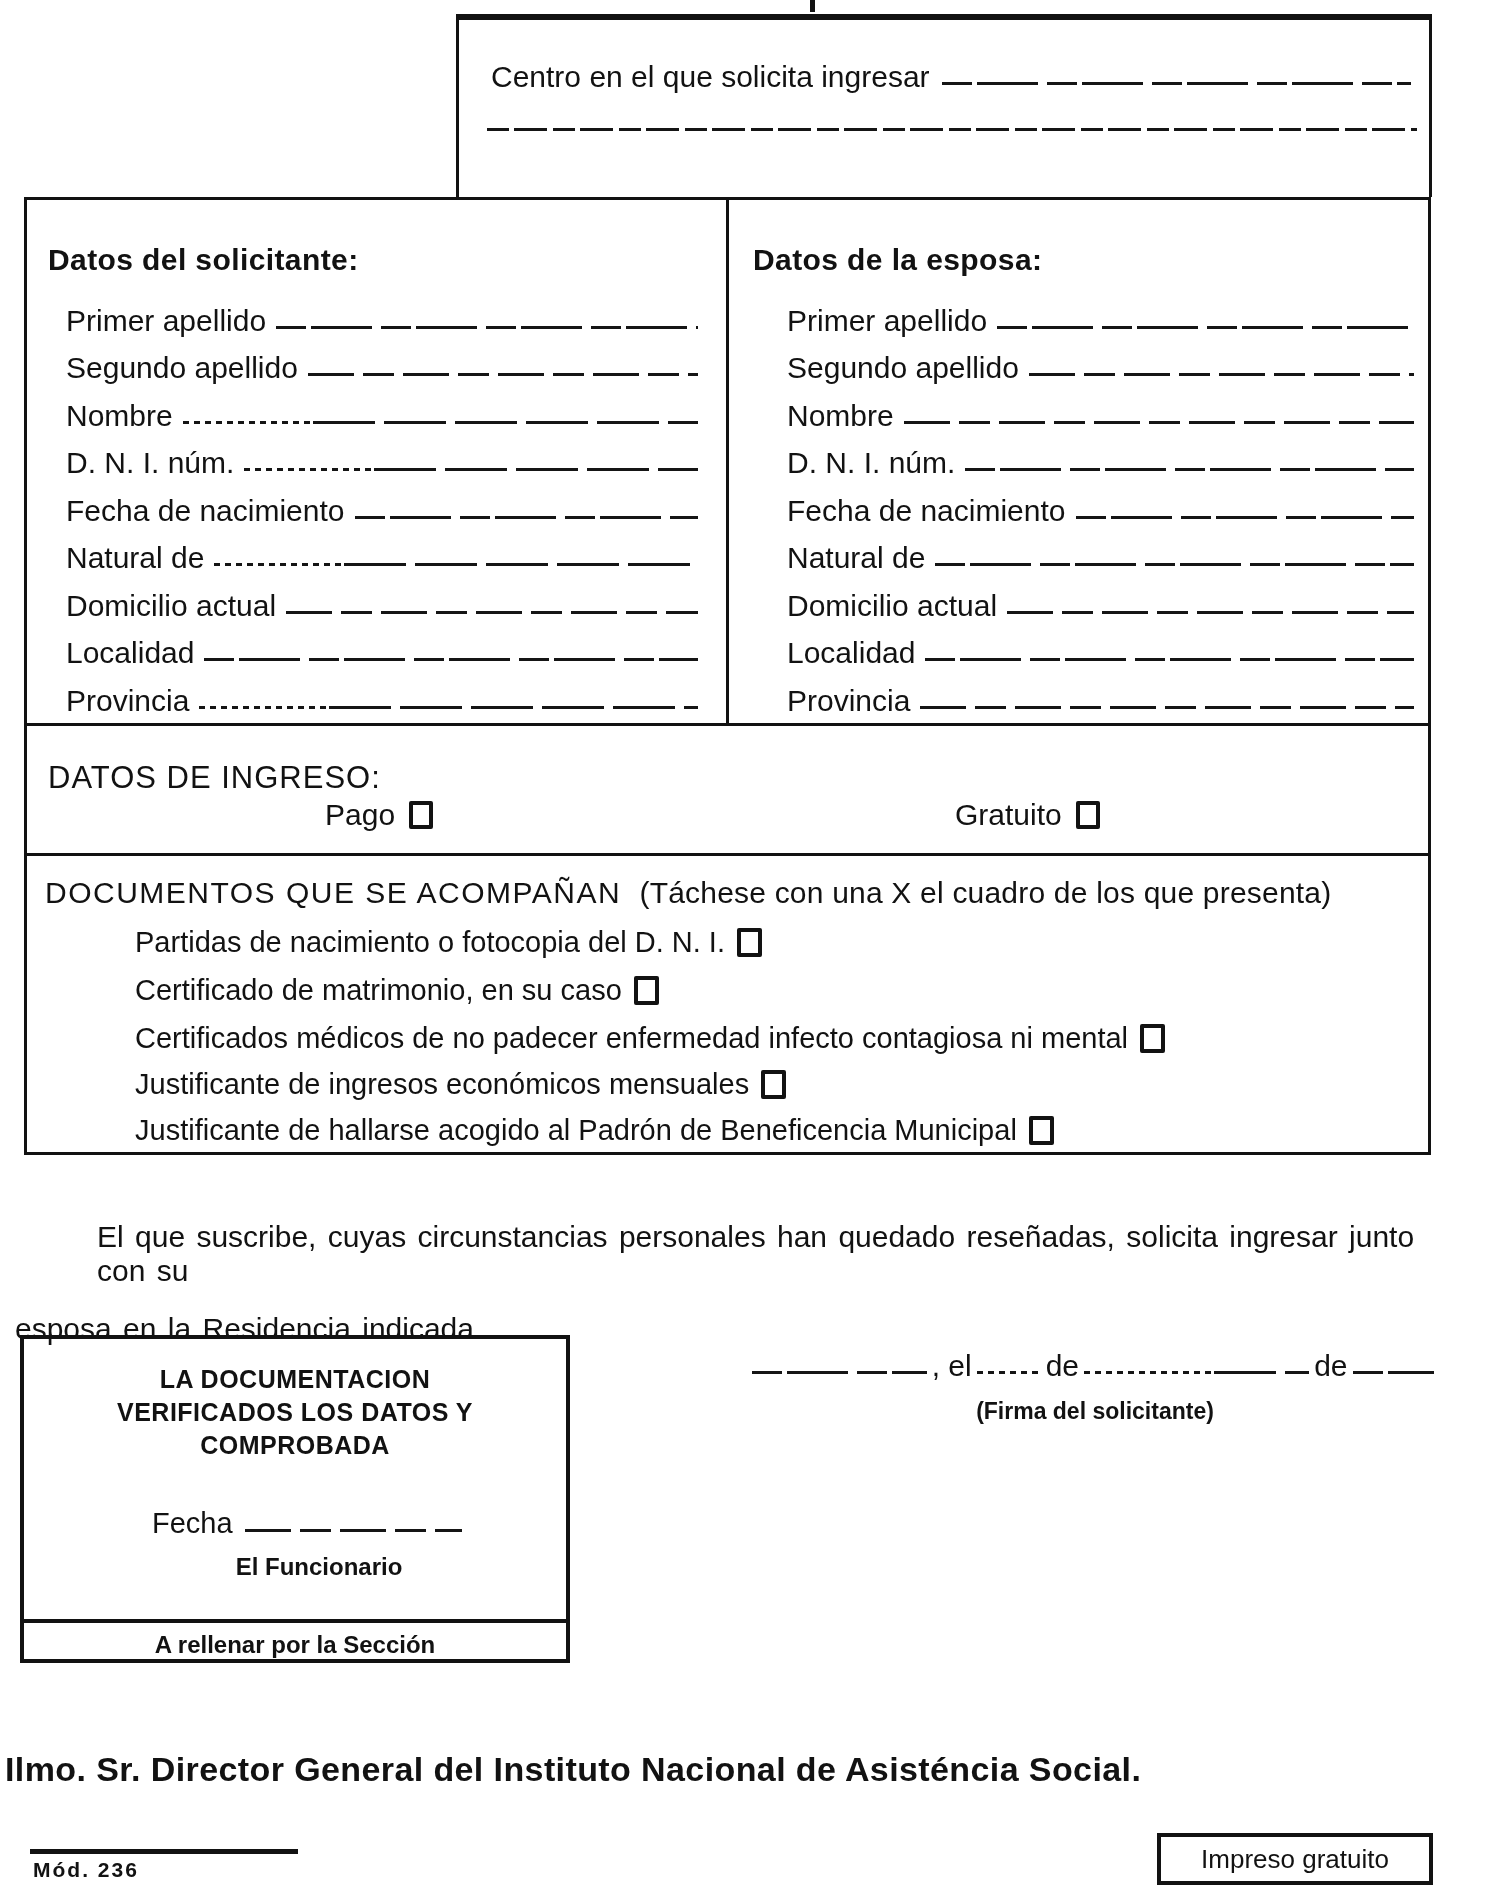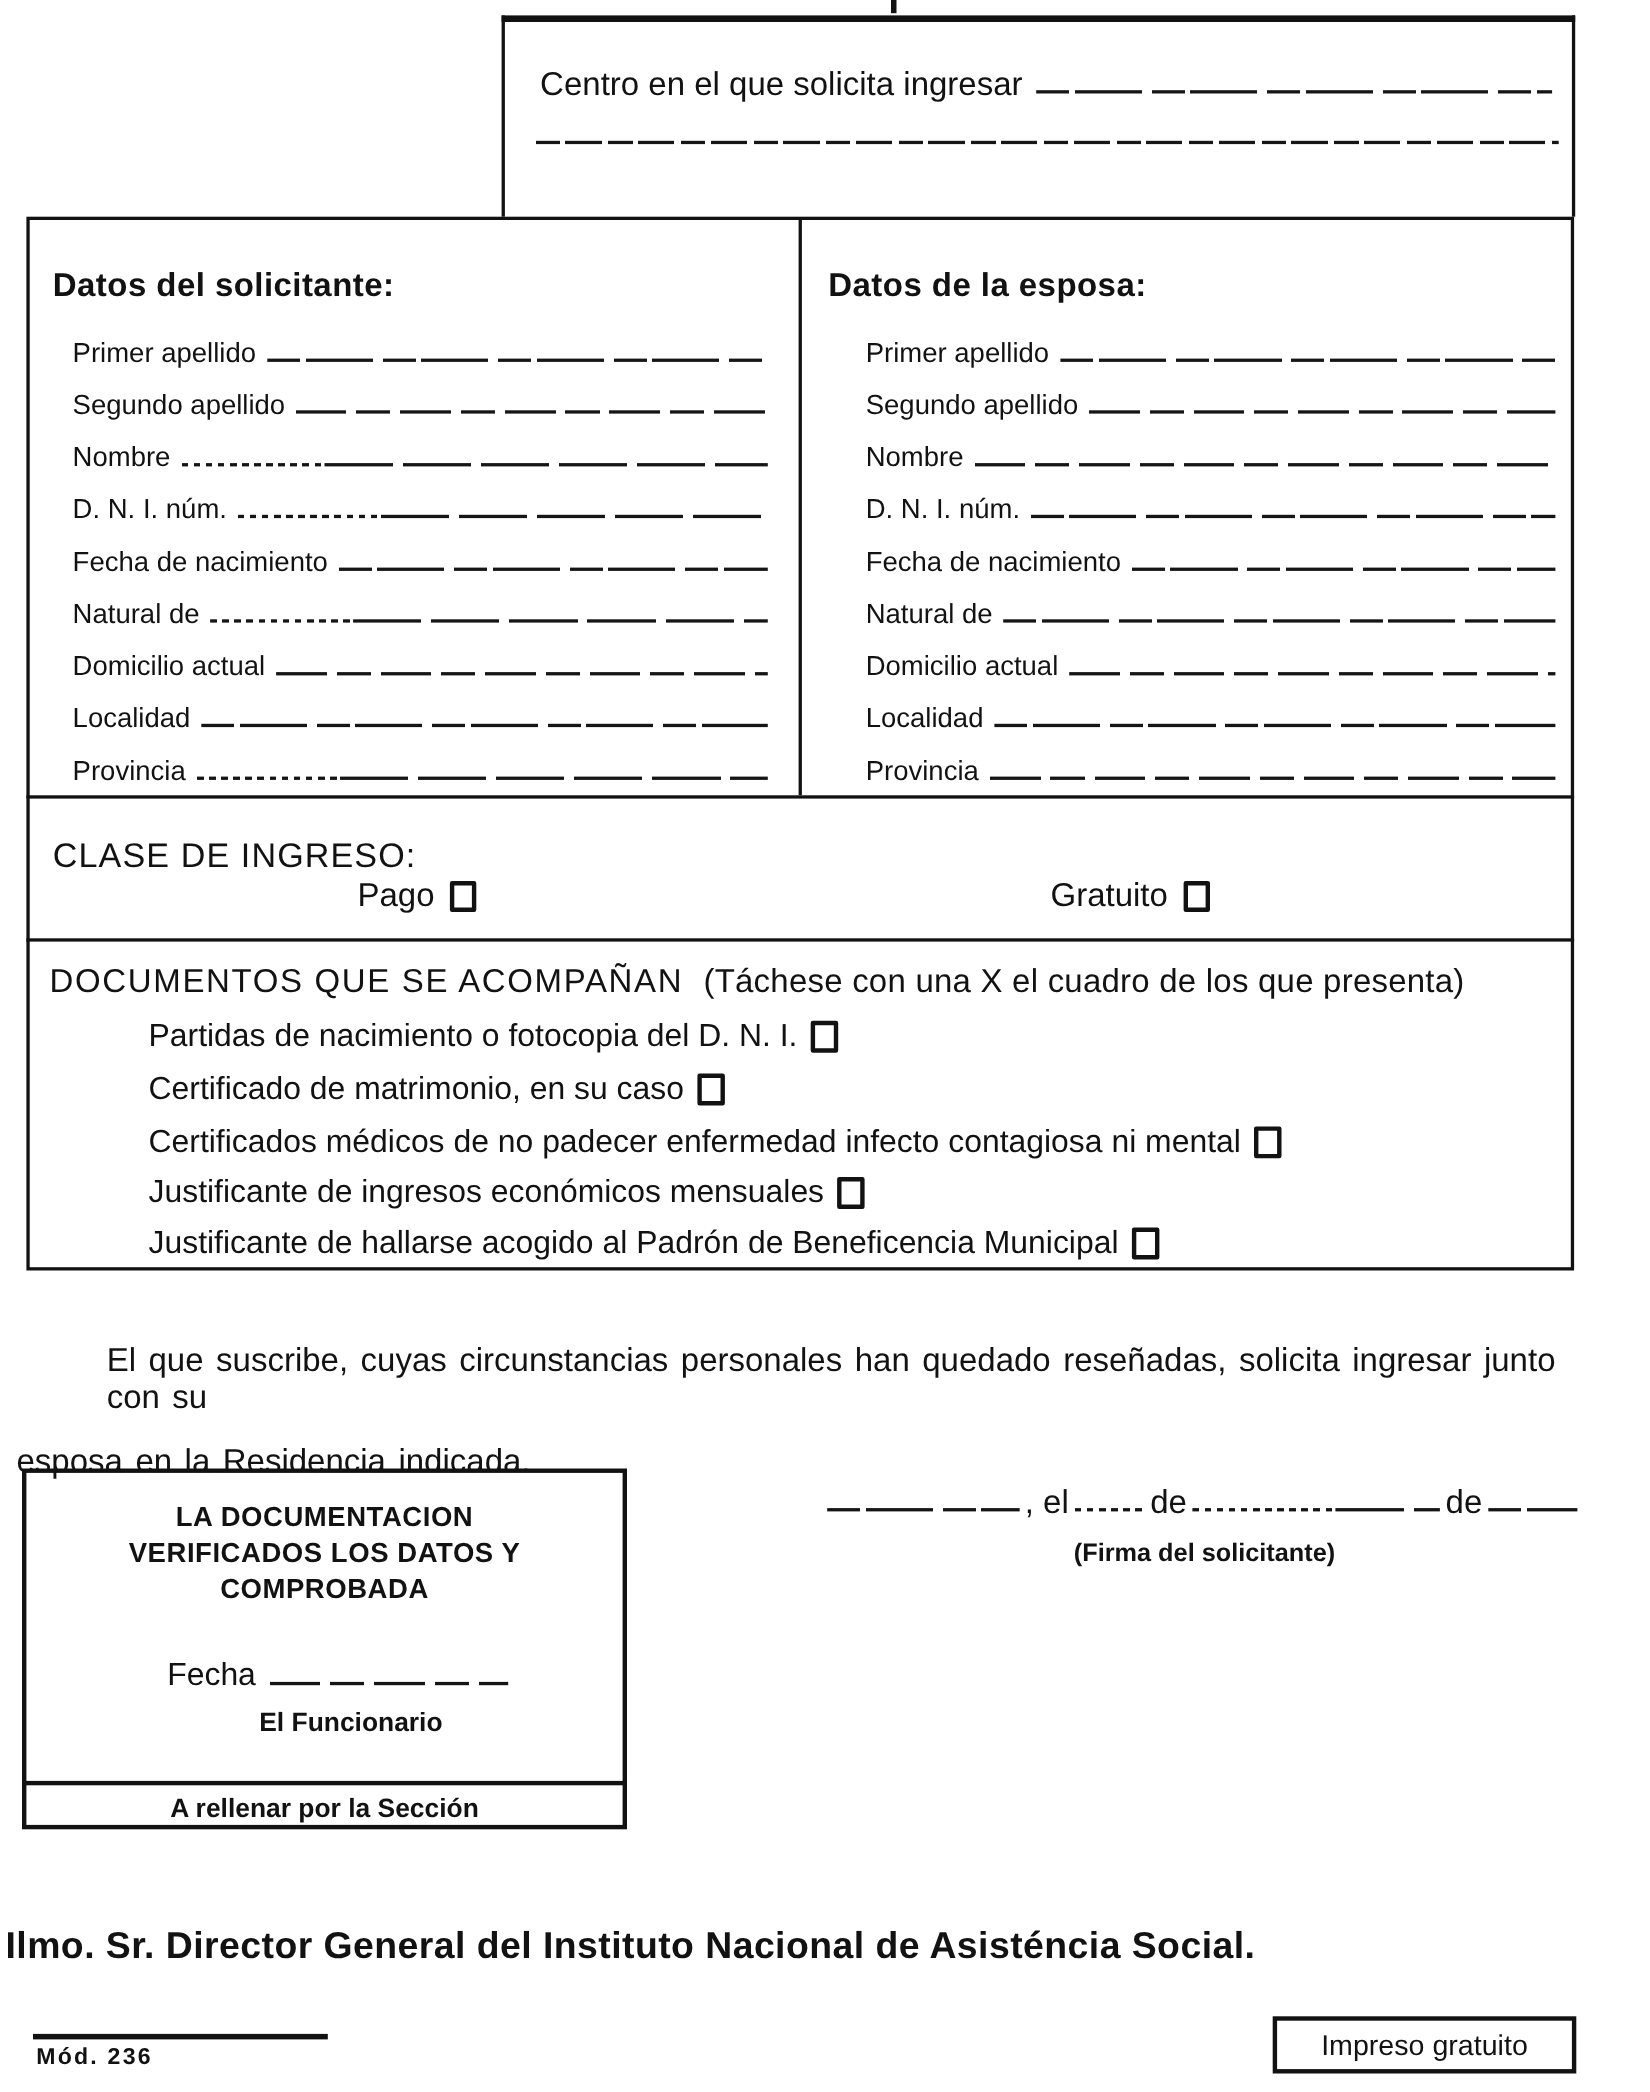--- a/index.html
+++ b/index.html
@@ -31,21 +31,21 @@
   .centro-line2 { position:absolute; left:28px; right:12px; top:108px; }
 
   
   .main-box { left:24px; top:197px; width:1407px; height:958px; border:3px solid #121212; }
   .divider-v { left:726px; top:199px; width:3px; height:524px; background:#121212; }
   .hline { left:24px; width:1407px; height:3px; background:#121212; }
 
   
   .col { display:flex; flex-direction:column; }
   .col-title { font-size:30px; font-weight:bold; height:46px; letter-spacing:.4px; }
-  .frow { display:flex; align-items:flex-end; height:47.5px; font-size:25px; }
+  .frow { display:flex; align-items:flex-end; height:47.5px; font-size:30px; }
   .frow .lbl { line-height:32px; white-space:nowrap; }
   .frow .ln { flex:1; margin:0 2px 8px 10px; }
   .col-left  { left:48px;  top:243px; width:652px; }
   .col-left  .frow { padding-left:18px; }
   .col-right { left:753px; top:243px; width:663px; }
   .col-right .frow { padding-left:34px; }
 
   
   .clase-title { left:48px; top:760px; font-size:31px; letter-spacing:1px; }
   .opt { display:flex; align-items:center; font-size:30px; }
@@ -180,21 +180,21 @@
     <div class="frow">
         <span class="lbl">Localidad</span>
         <span class="ln ln-b"></span>
       </div>
     <div class="frow">
         <span class="lbl">Provincia</span>
         <span class="ln ln-a"></span>
       </div>
   </div>
 
-  <div class="abs clase-title">CLASE DE INGRESO:</div>
+  <div class="abs clase-title">DATOS DE INGRESO:</div>
   <div class="abs opt" style="left:325px; top:798px;">
     <span>Pago</span>
     <span class="cbx"></span>
   </div>
   <div class="abs opt" style="left:955px; top:798px;">
     <span>Gratuito</span>
     <span class="cbx"></span>
   </div>
 
   <div class="abs doc-header">

